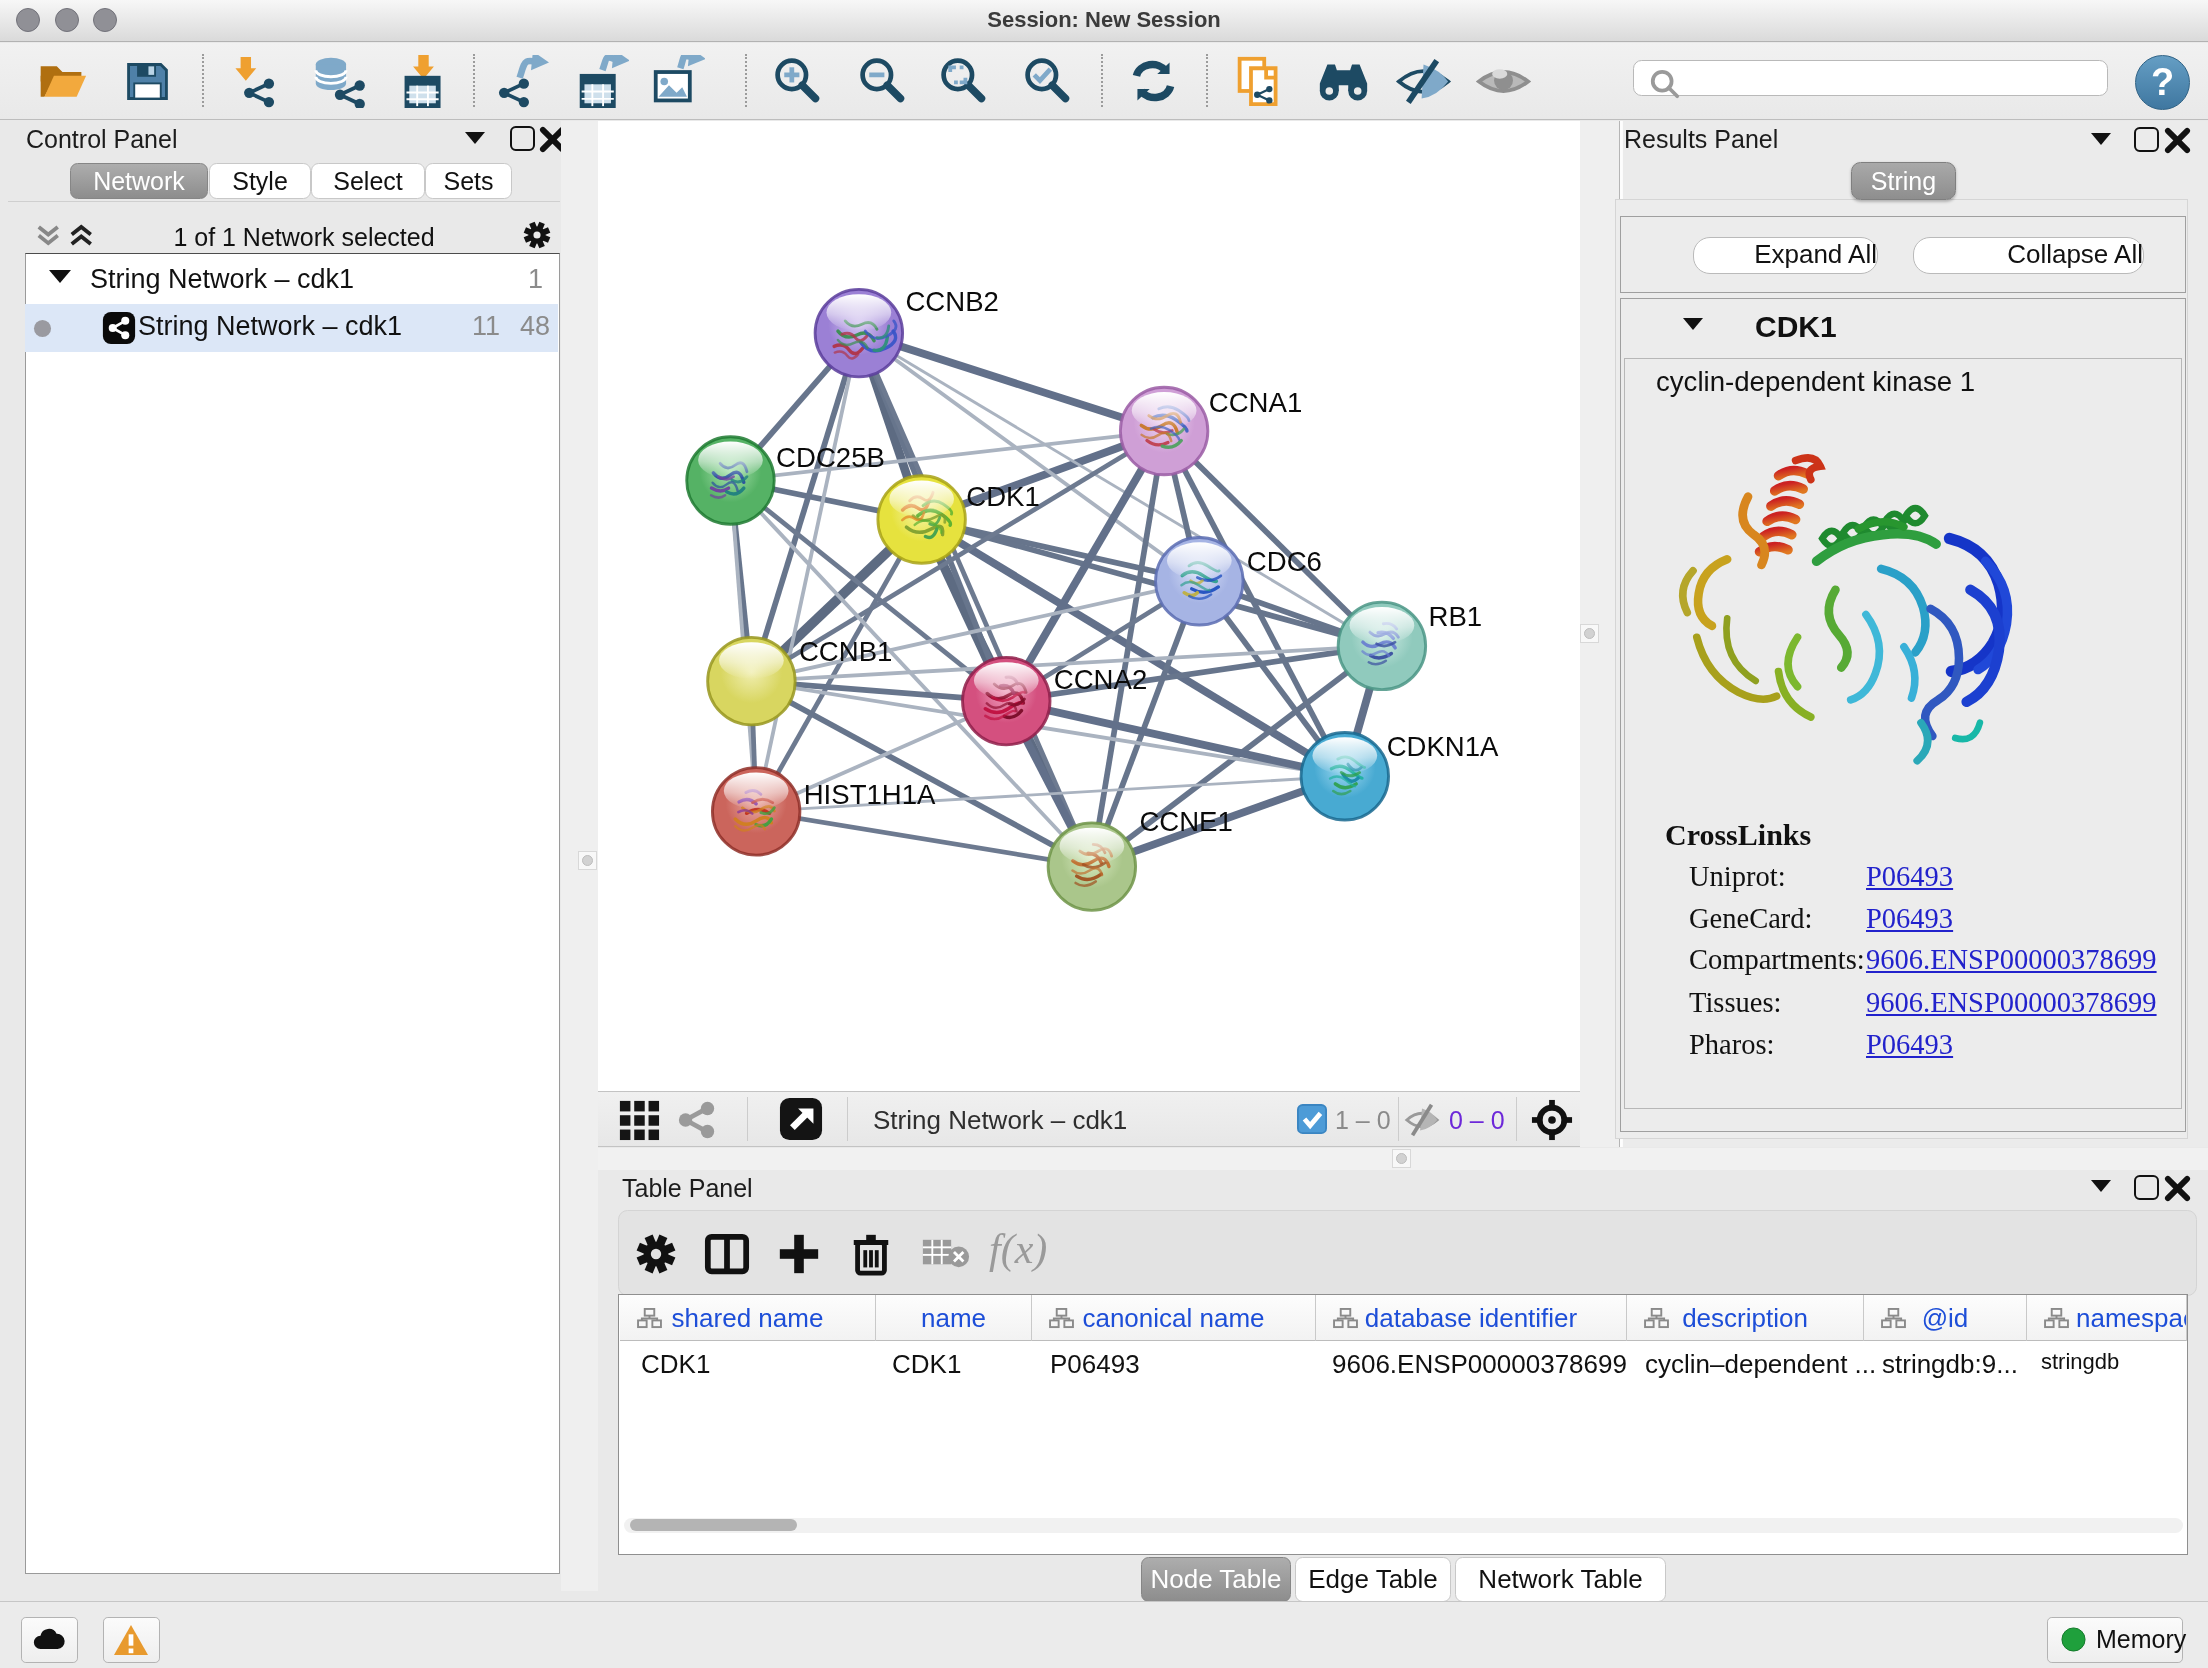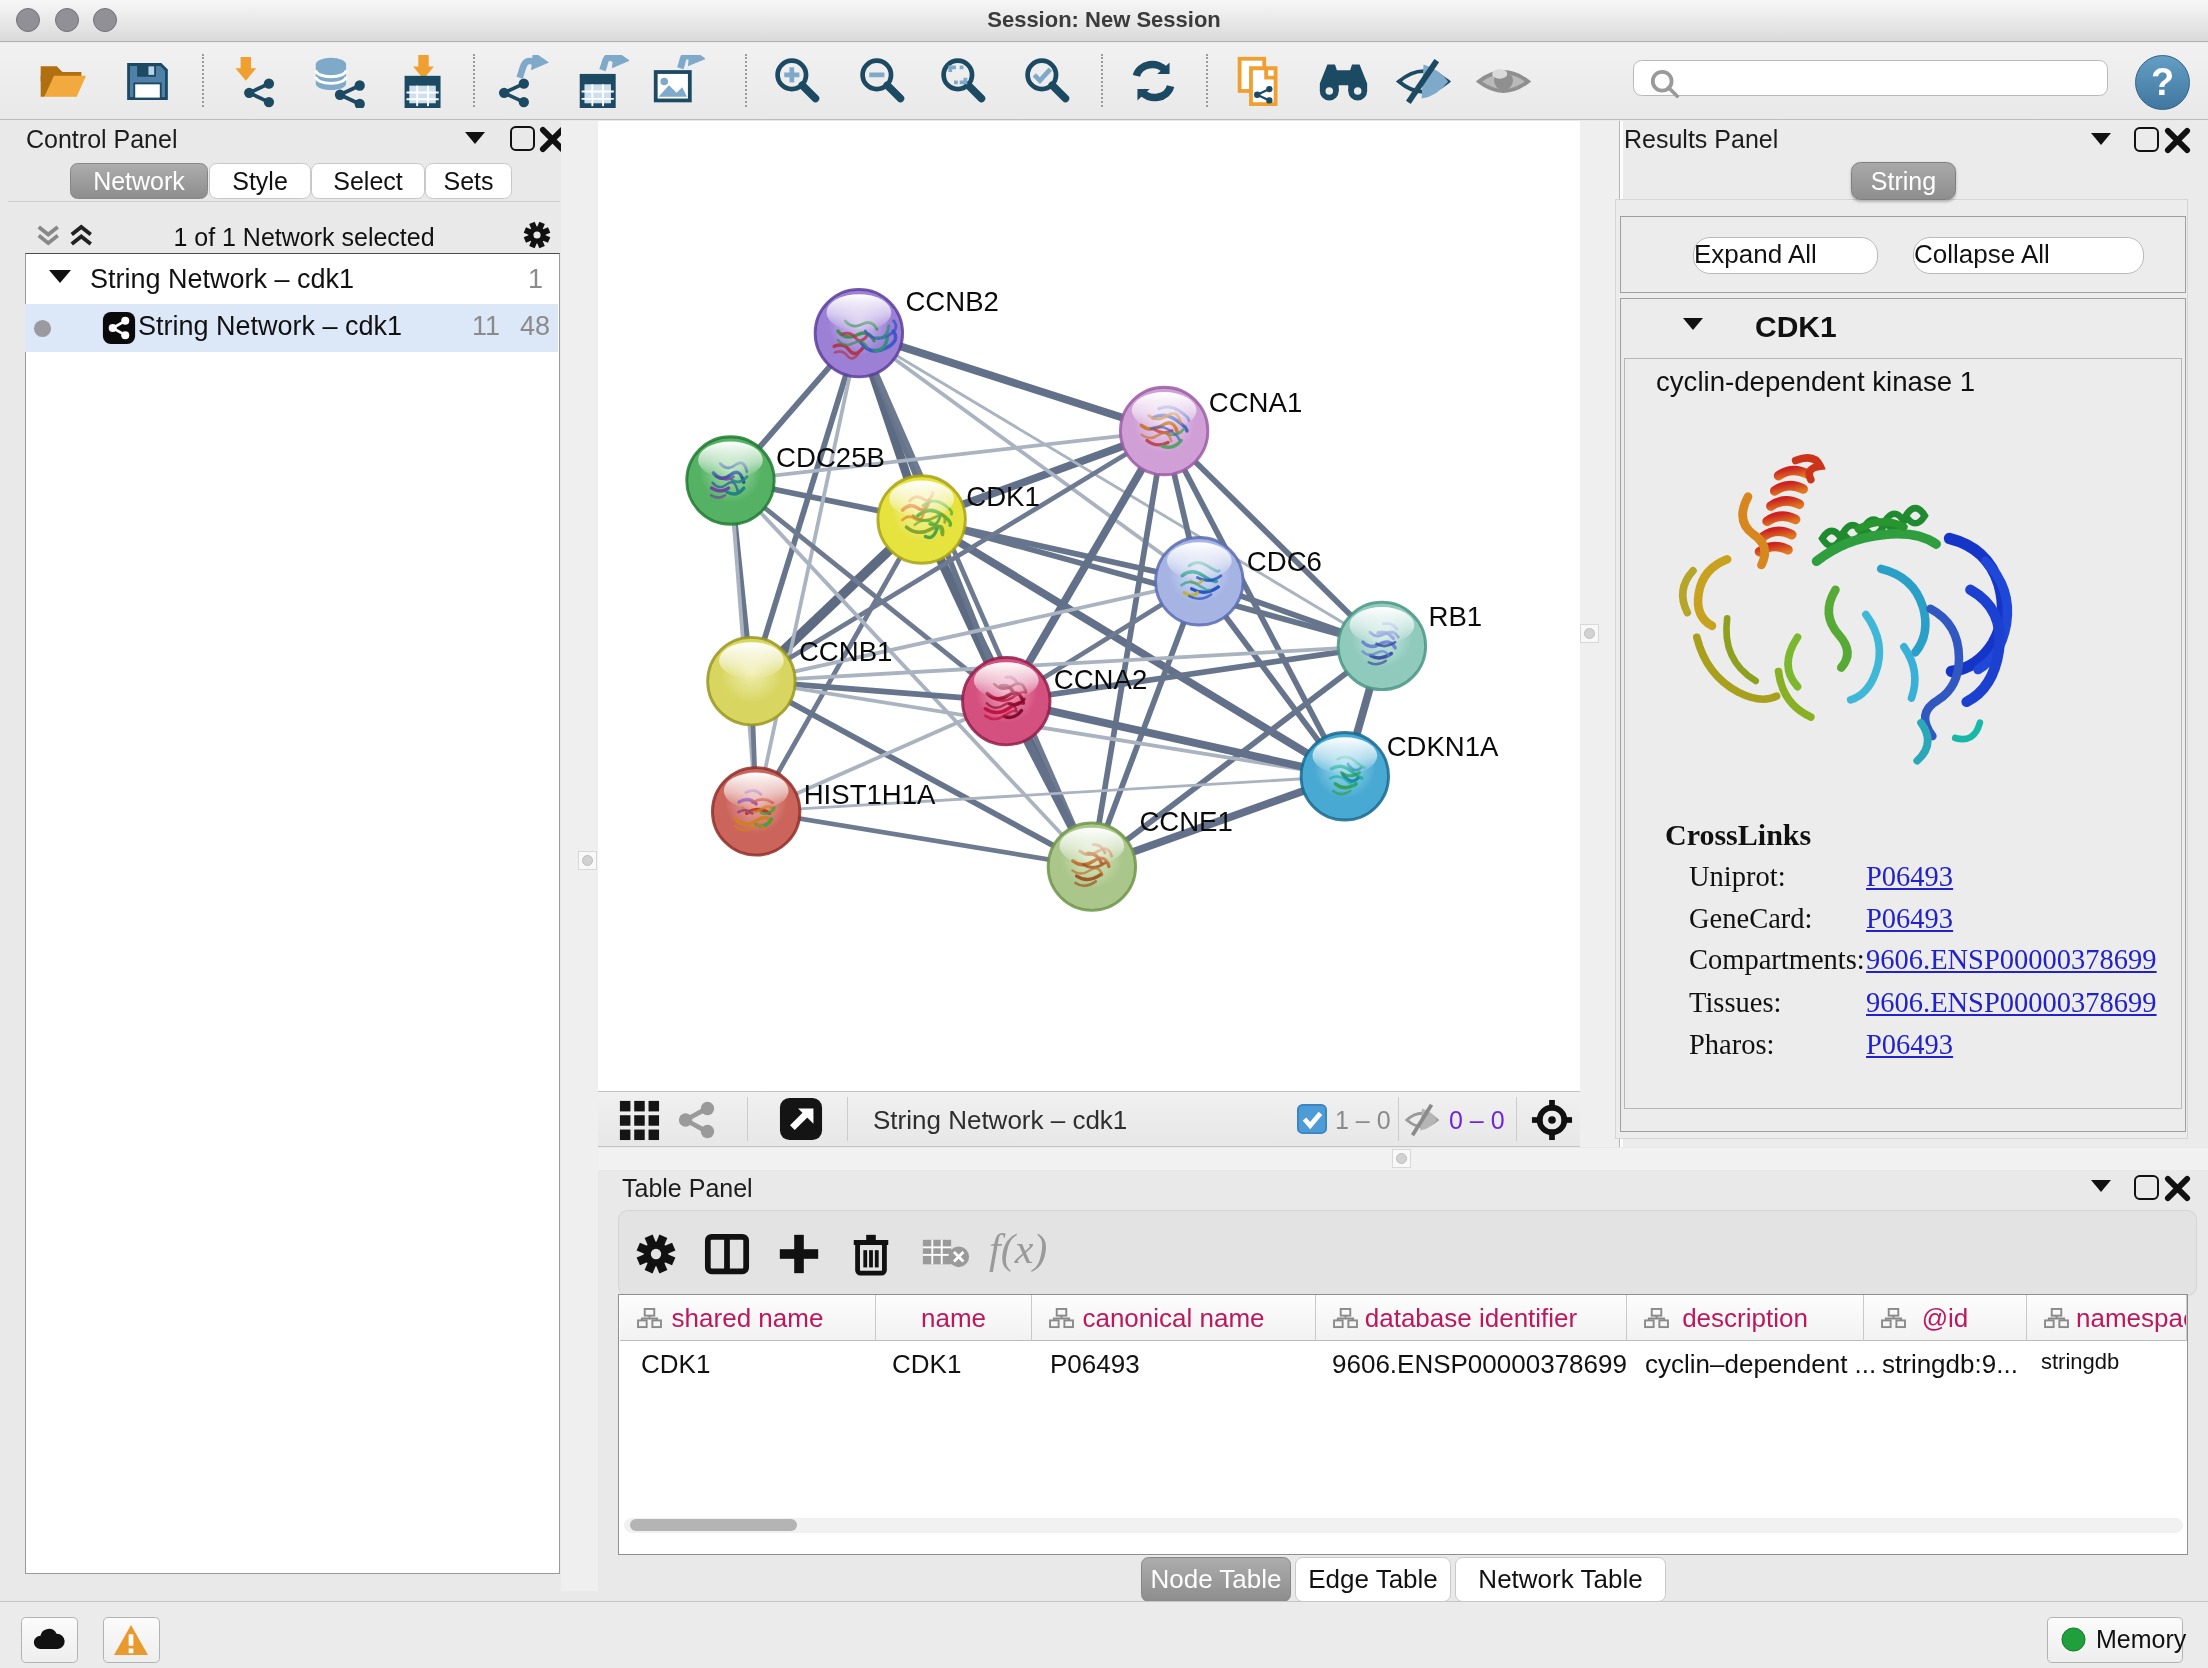--- a/index.html
+++ b/index.html
@@ -30,32 +30,32 @@
 
 #nettb{left:598px;top:1091px;width:982px;height:56px;background:linear-gradient(#f0f0f0,#e7e7e7);border-top:1px solid #c3c3c3;border-bottom:1px solid #c3c3c3}
 .ntsep{top:5.7px;width:0;height:44px;border-left:1.9px solid #cccccc}
 #hdiv{left:598px;top:1148px;width:1610px;height:22px;background:#f1f1f1}
 
 #rp{left:1619px;top:121px;width:590px;height:1026px;background:#ebebeb;border-left:1.9px solid #b5b5b5;box-shadow:inset 2.9px 0 0 #fdfdfd}
 #rp-title{left:1624px;top:125px;font-size:25px;color:#1c1c1c}
 #stringtab{left:1851px;top:162px;width:105px;height:38px;background:linear-gradient(#a9a9a9,#8e8e8e);border:1px solid #7f7f7f;border-radius:9.5px;color:#fff;font-size:25px;text-align:center;line-height:36px;box-shadow:0 1.9px 2.9px rgba(0,0,0,.25)}
 #rpbig{left:1615px;top:199px;width:573px;height:940px;background:#ececec;border:1px solid #d5d5d5}
 #rbox1{left:1620px;top:216px;width:566px;height:77px;background:#ececec;border:1.9px solid #9f9f9f}
-.rbtn{top:237px;height:37px;background:#fff;border:1.9px solid #bababa;border-radius:17px;font-size:26px;text-align:left;line-height:33px;color:#111}
+.rbtn{top:237px;height:37px;background:#fff;border:1.9px solid #bababa;border-radius:17px;font-size:26px;text-align:right;line-height:33px;color:#111}
 #rbox2{left:1620px;top:298px;width:566px;height:834px;background:#ececec;border:1.9px solid #9f9f9f}
 #rbox2in{left:1624px;top:358px;width:558px;height:751px;background:#ececec;border:1px solid #b7b7b7}
 #cdk1hd{left:1755px;top:310px;font-size:30px;font-weight:bold;color:#111}
 #desc1{left:1656px;top:366px;font-size:27.6px;color:#111}
 .ser{font-family:"Liberation Serif",serif;font-size:28.5px;color:#111}
 .lnk{font-family:"Liberation Serif",serif;font-size:28.5px;color:#2222cc;text-decoration:underline}
 
 #tp-title{left:622px;top:1174px;font-size:25px;color:#1c1c1c}
 #tptb{left:618px;top:1210px;width:1579px;height:86px;background:#e3e3e3;border:1px solid #d4d4d4;border-radius:9.5px}
 #table{left:618px;top:1294px;width:1570px;height:261px;background:#fff;border:1.9px solid #8f8f8f}
-.hcell{top:0;height:46px;font-size:26px;color:#be185d;line-height:46px;border-right:1px solid #c9c9c9;text-align:center}
+.hcell{top:0;height:46px;font-size:26px;color:#1d4ed8;line-height:46px;border-right:1px solid #c9c9c9;text-align:center}
 #hscroll{left:3.8px;top:221px;width:1559px;height:15px;background:#f1f1f1;border-radius:7.6px}
 #hthumb{left:7.6px;top:223px;width:167px;height:12.4px;background:#b4b4b4;border-radius:6.7px}
 .btab{top:1557px;height:45px;border-radius:7.6px;background:#fff;border:1px solid #c8c8c8;font-size:26px;color:#111;text-align:center;line-height:43px}
 .btabsel{background:linear-gradient(#adadad,#8d8d8d);color:#fff;border:1px solid #868686}
 
 #statusbar{left:0;top:1601px;width:2208px;height:68px;background:#ebebeb;border-top:1px solid #c6c6c6}
 .sbtn{top:1617px;height:46px;background:linear-gradient(#fbfbfb,#eeeeee);border:1.9px solid #b3b3b3;border-radius:4.8px}
 #memtxt{font-size:25px;color:#111}
 </style></head><body>
 <div class="abs" id="titlebar"></div>

